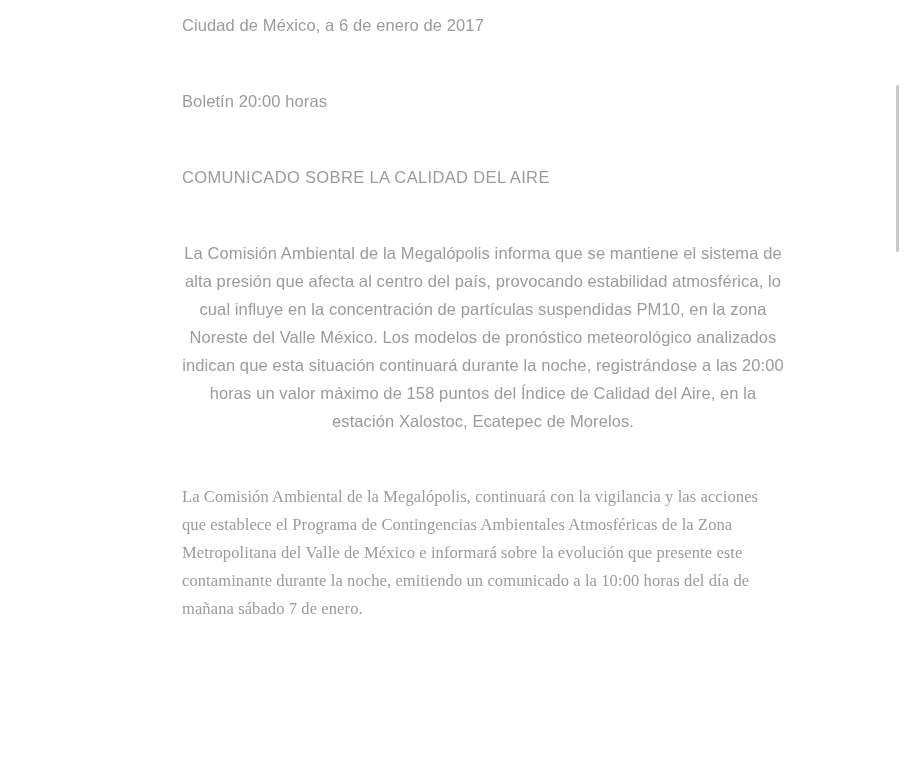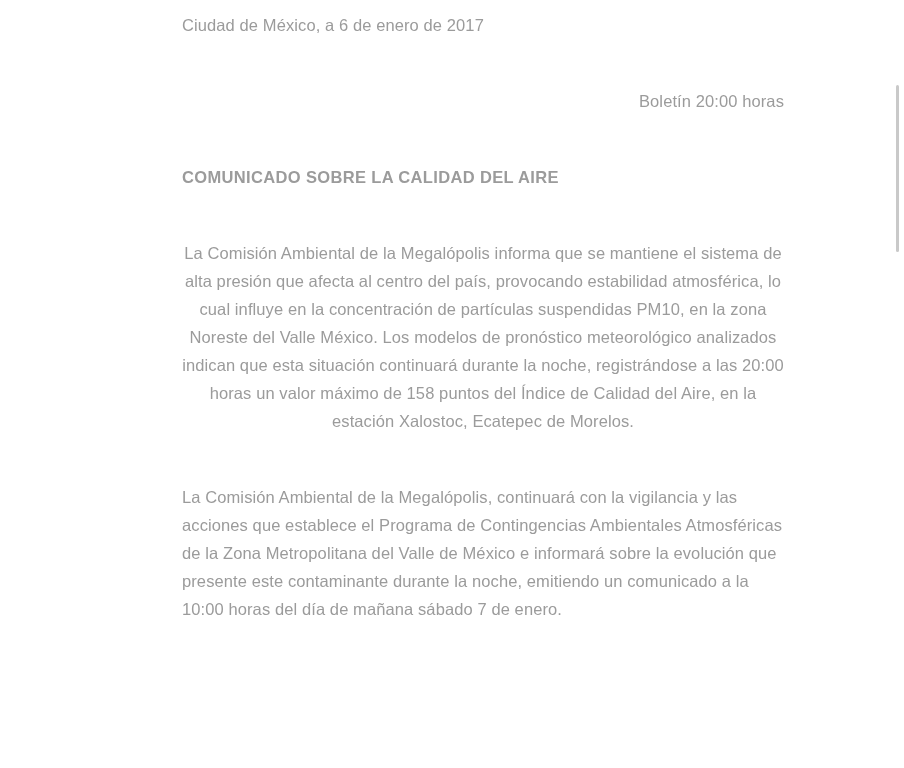--- a/index.html
+++ b/index.html
@@ -39,25 +39,25 @@
     line-height: 28px;
     color: #9b9b9b;
     font-weight: 400;
     letter-spacing: 0.1px;
     text-align: left;
     -webkit-font-smoothing: antialiased;
   }
 
   
   .para-date      { margin-top: 11px; }
-  .para-bulletin  { margin-top: 48px; text-align: right; }
-  .para-title     { margin-top: 48px; letter-spacing: 0.35px; font-weight: bold; }
+  .para-bulletin  { margin-top: 48px; }
+  .para-title     { margin-top: 48px; letter-spacing: 0.35px; }
   .para-body-1    { margin-top: 48px; text-align: center; }
   .para-body-2    { margin-top: 48px; }
-  .para-body-3    { margin-top: 48px; }
+  .para-body-3    { margin-top: 48px; font-family: Liberation Serif, serif; }
 
   .para strong,
   .bold-run {
     font-weight: 700;
     color: #4c4c4c;
     letter-spacing: 0;
   }
 
   
   #scrollbar-track {

